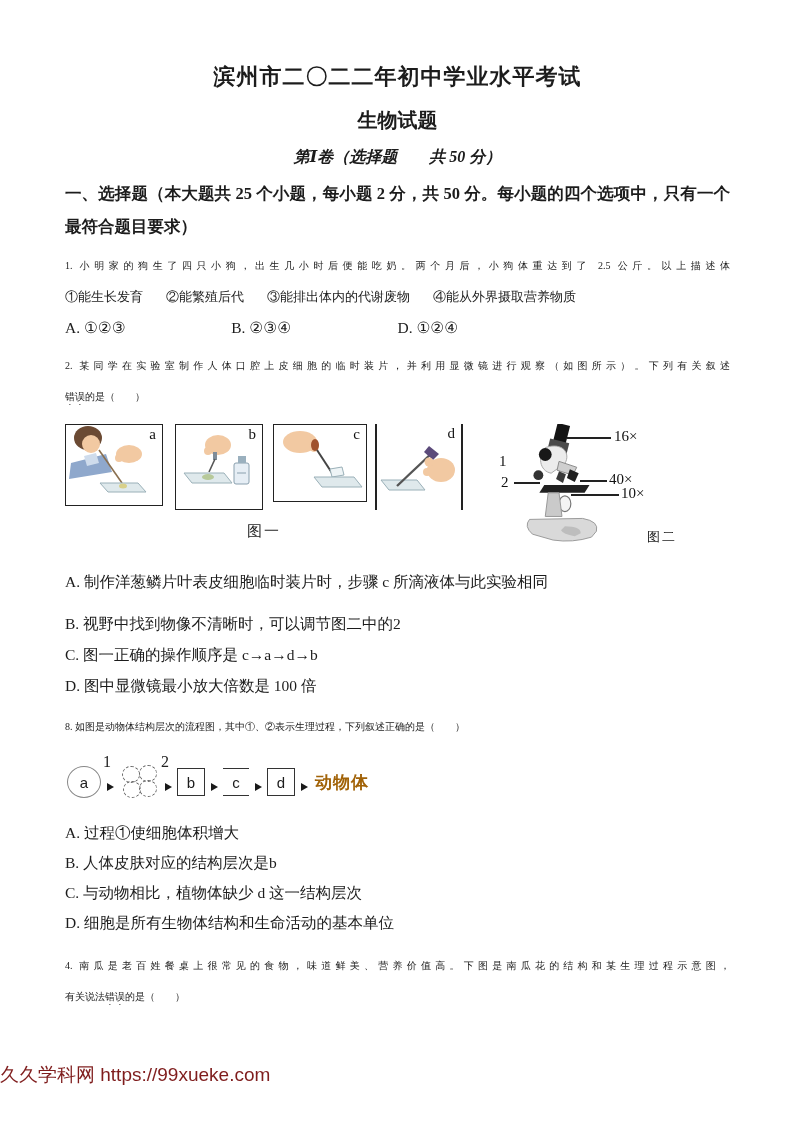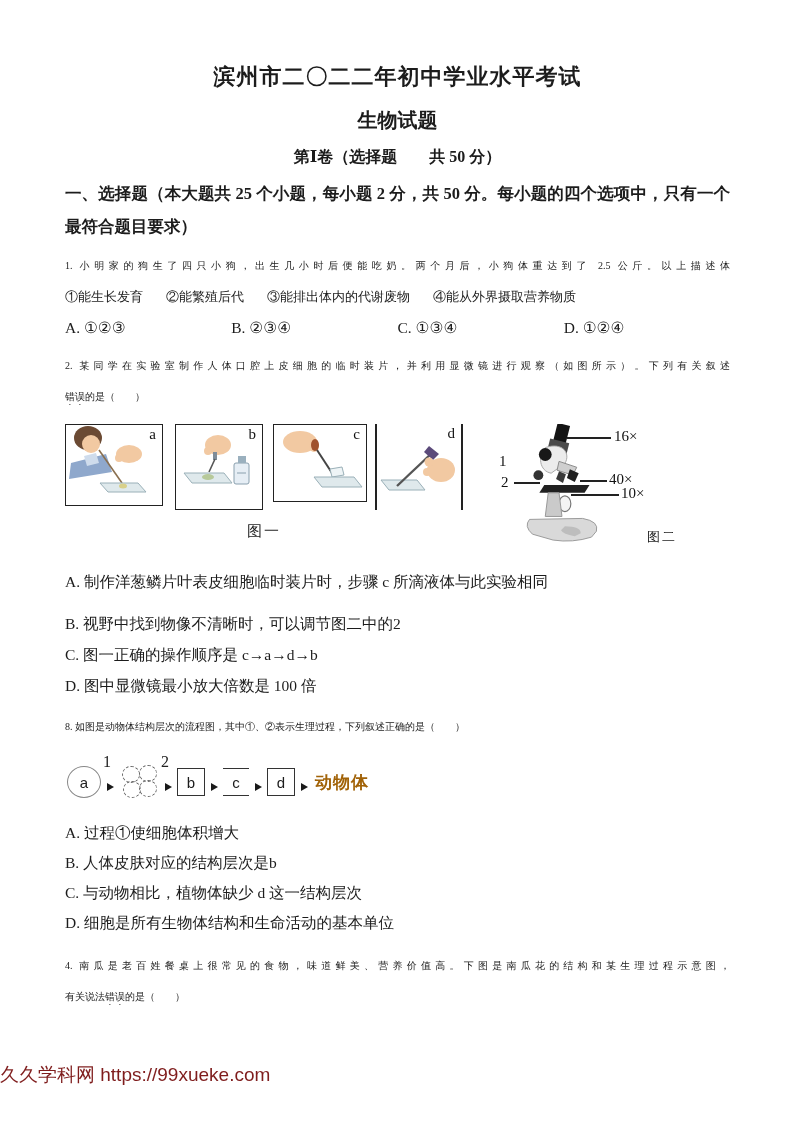--- a/index.html
+++ b/index.html
@@ -1,21 +1,21 @@
 <!DOCTYPE html>
 <html><head>
 <meta charset="utf-8">
 <style>
   html,body{margin:0;padding:0;background:#ffffff;}
   .page{position:relative;width:793px;height:1122px;background:#ffffff;overflow:hidden;
         font-family:"Liberation Serif","DejaVu Serif",serif;color:#1c1c1c;}
   .content{padding:62px 63px 0 65px;}
   .title{font-size:22px;font-weight:700;text-align:center;letter-spacing:1px;line-height:30px;}
   .subtitle{font-size:20px;font-weight:700;text-align:center;margin-top:15px;line-height:26px;}
-  .section{font-size:16px;font-weight:700;text-align:center;margin-top:13px;line-height:22px;}
+  .section{font-size:16px;font-weight:700;text-align:center;margin-top:13px;line-height:22px;font-style:italic;}
   .instr{margin-top:9px;font-size:16.5px;font-weight:700;line-height:33px;}
   .bodyline{font-size:10px;line-height:31px;}
   .fill{text-align:justify;text-align-last:justify;}
   .emph{-webkit-text-emphasis:filled dot;-webkit-text-emphasis-position:under right;
         text-emphasis:filled dot;text-emphasis-position:under right;}
   .q{margin-top:7px;}
   .items-row{display:flex;gap:23px;font-size:13px;line-height:31px;}
   .abcd-row{display:flex;font-size:15.5px;line-height:31px;}
   .abcd-row span{width:25%;}
   
@@ -80,21 +80,20 @@
       <div class="bodyline fill">1. 小明家的狗生了四只小狗，出生几小时后便能吃奶。两个月后，小狗体重达到了 2.5 公斤。以上描述体</div>
       <div class="items-row">
         <span>①能生长发育</span>
         <span>②能繁殖后代</span>
         <span>③能排出体内的代谢废物</span>
         <span>④能从外界摄取营养物质</span>
       </div>
       <div class="abcd-row">
         <span>A. ①②③</span>
         <span>B. ②③④</span>
-        <span>C. ①③④</span>
         <span>D. ①②④</span>
       </div>
     </div>
 
     <div class="q">
       <div class="bodyline fill">2. 某同学在实验室制作人体口腔上皮细胞的临时装片，并利用显微镜进行观察（如图所示）。下列有关叙述</div>
       <div class="bodyline"><span class="emph">错误</span><span>的是（　　）</span></div>
 
       <div class="figure-row">
         <div class="fig1">

